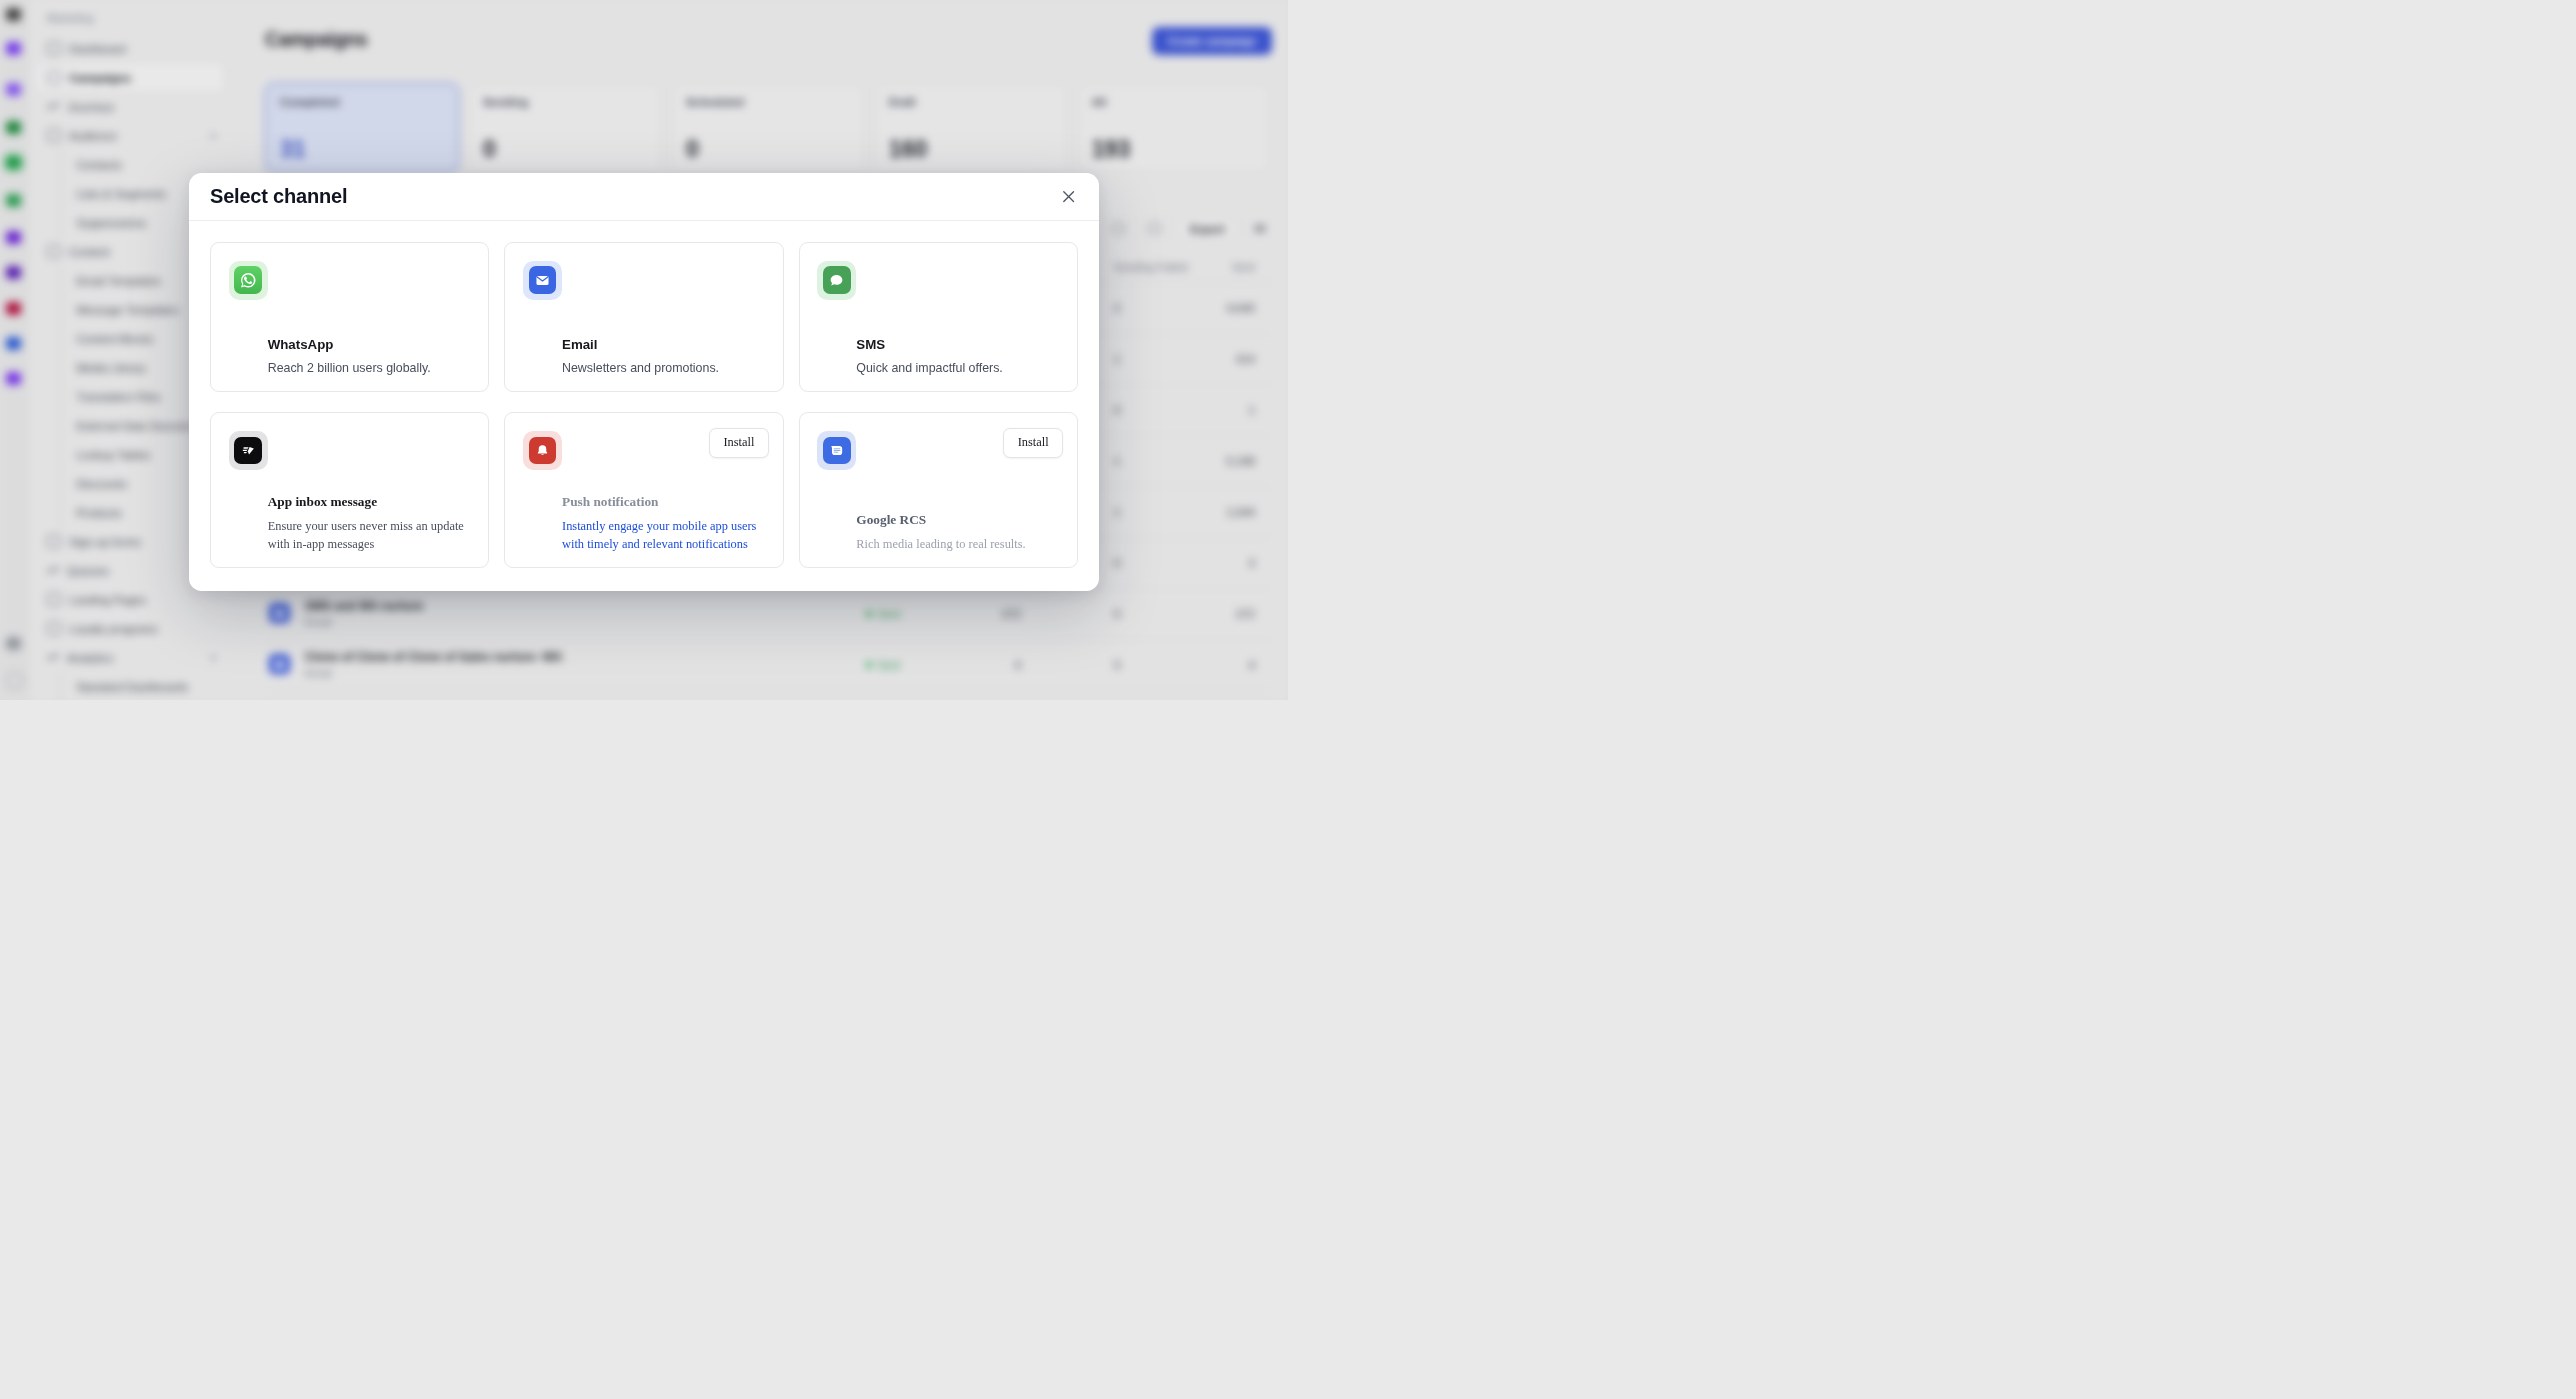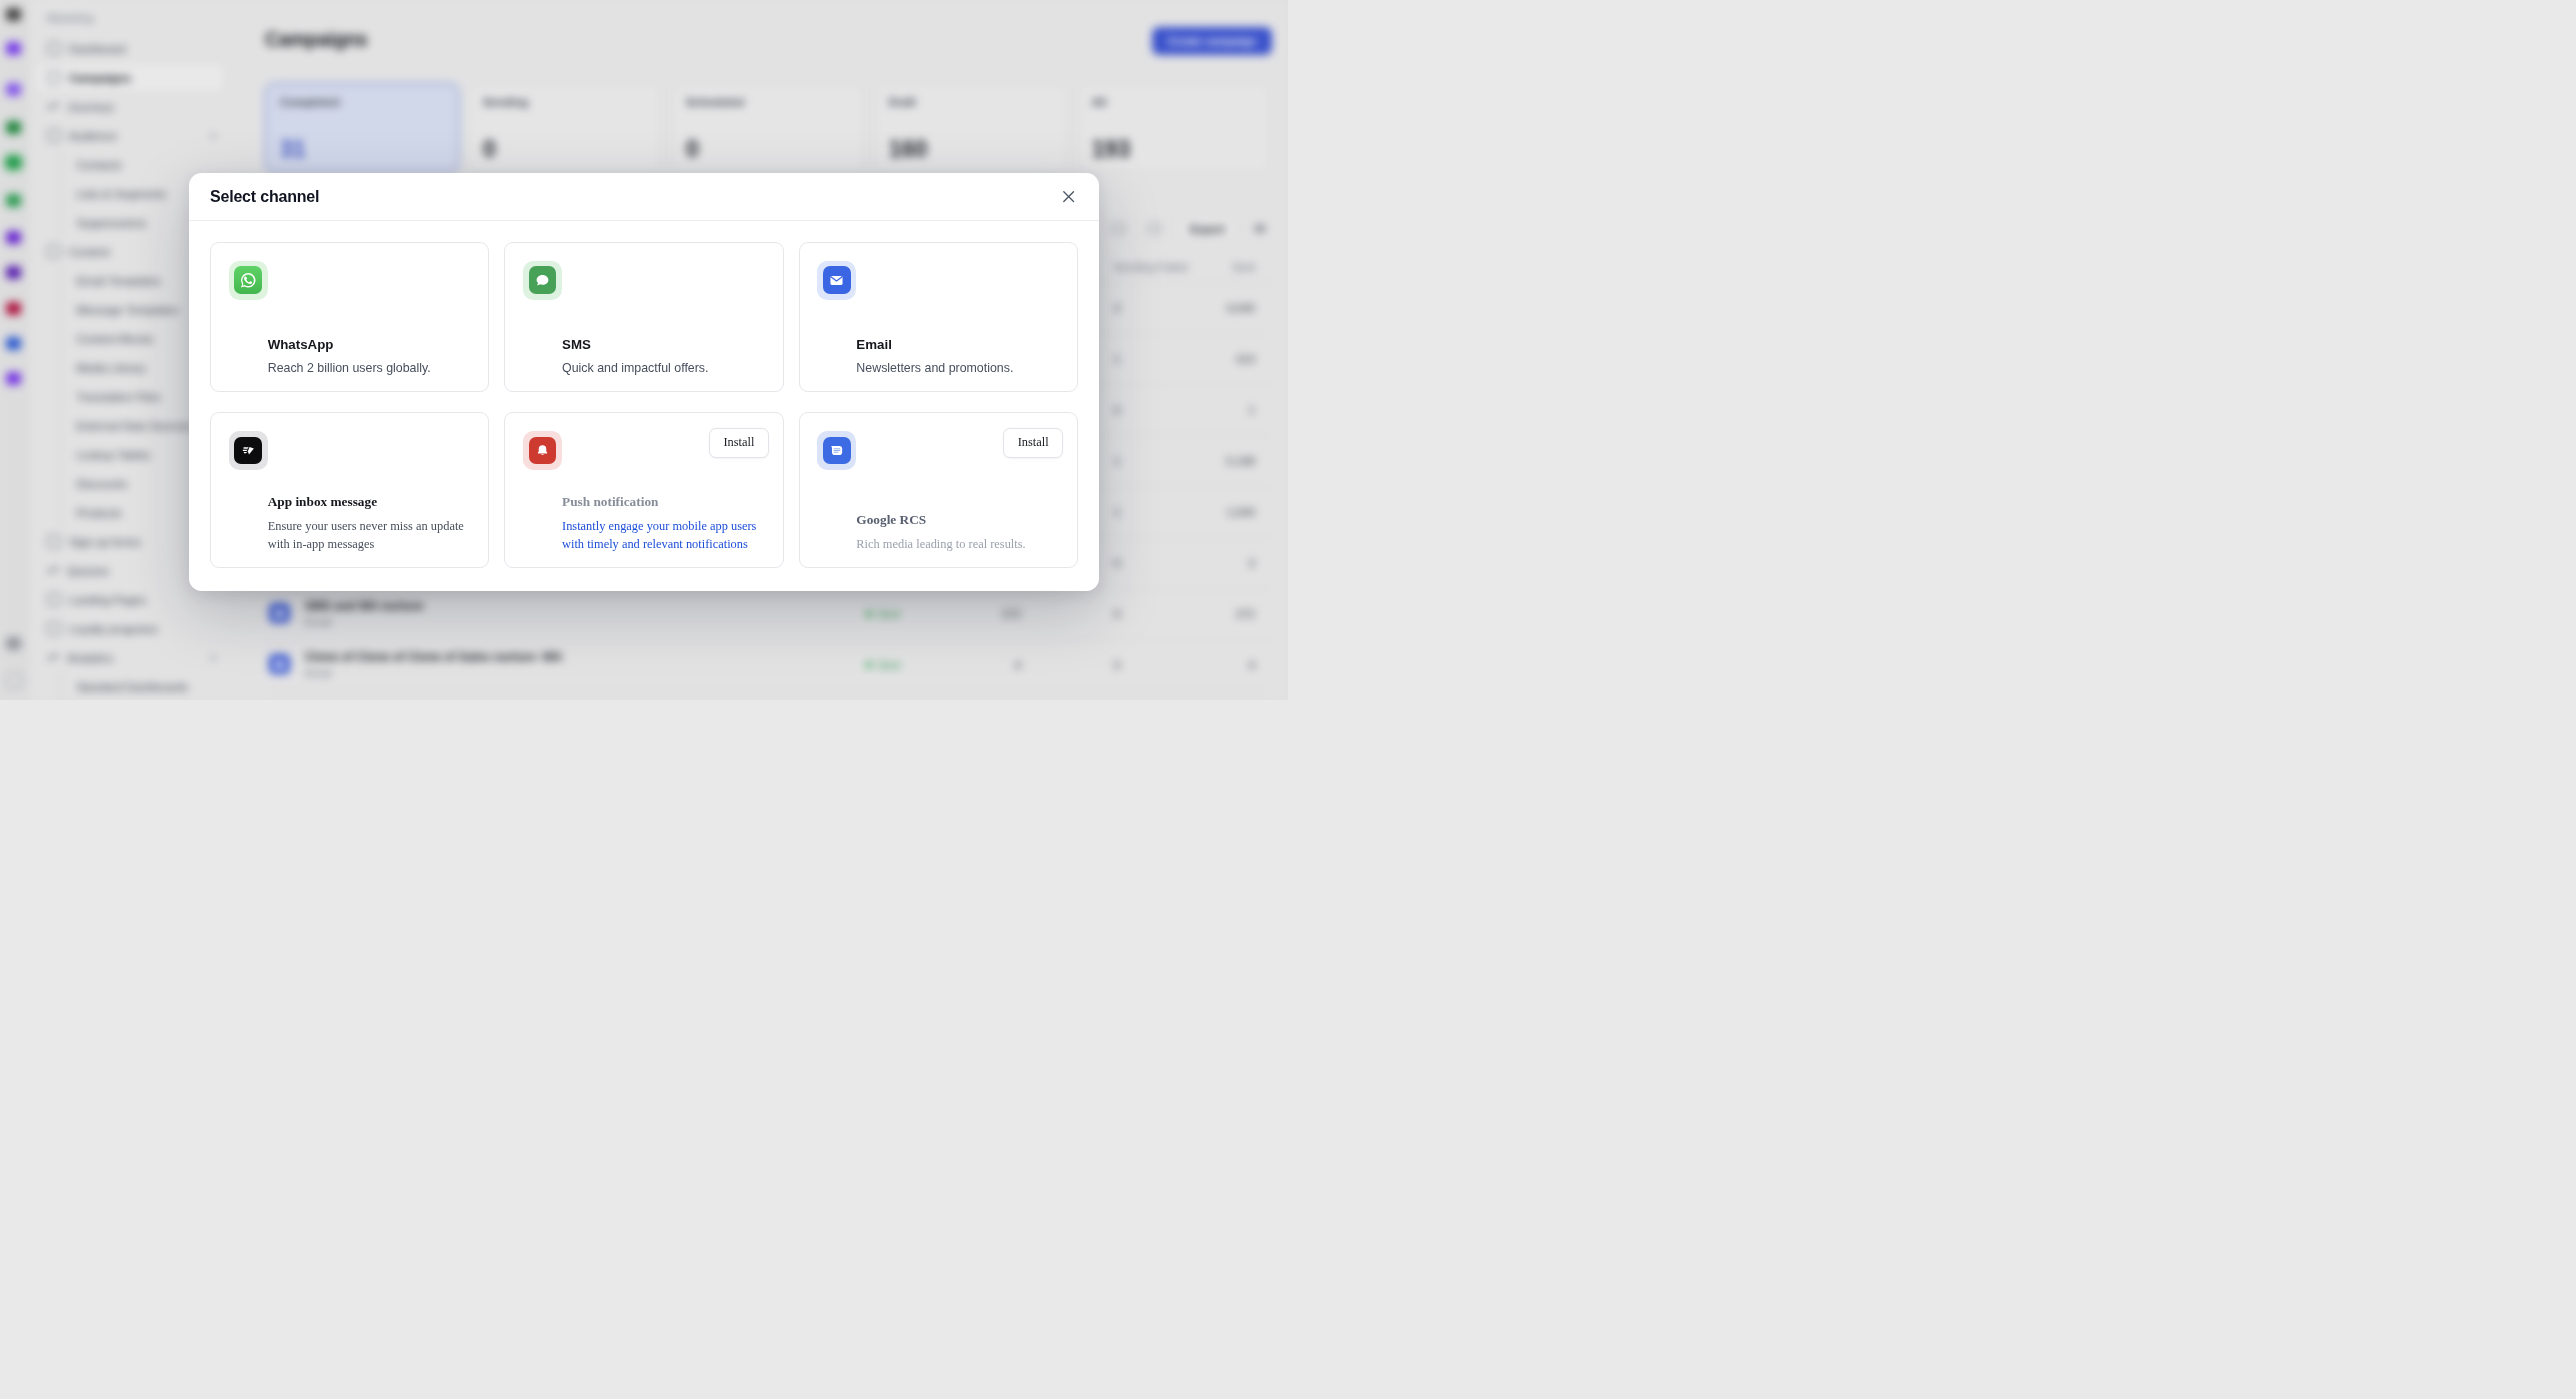--- a/index.html
+++ b/index.html
@@ -83,21 +83,21 @@
   .c-status{position:absolute;left:601px;top:0;height:100%;display:flex;align-items:center;gap:5.3px;font-size:11px;color:#2f9e52;font-weight:500;}
   .c-status .dot{width:6.2px;height:6.2px;border-radius:50%;background:#2fae54;}
   .c-num1{position:absolute;right:250px;top:0;height:100%;display:flex;align-items:center;font-size:11.5px;color:#33373e;}
   .c-failed{position:absolute;left:849px;top:0;height:100%;display:flex;align-items:center;font-size:11.5px;color:#33373e;}
   .c-sent{position:absolute;right:16px;top:0;height:100%;display:flex;align-items:center;font-size:11.5px;color:#33373e;}
 
   
   .modal{position:absolute;left:189px;top:173px;width:910px;background:#ffffff;border-radius:12.4px;
          box-shadow:0 21px 62px rgba(15,23,42,0.22),0 3.5px 16px rgba(15,23,42,0.10);}
   .modal-header{height:47px;border-bottom:0.9px solid #ebedf0;display:flex;align-items:center;padding:0 21px;}
-  .modal-title{font-size:16px;font-weight:700;color:#101521;letter-spacing:-0.2px;}
+  .modal-title{font-size:20px;font-weight:700;color:#101521;letter-spacing:-0.2px;}
   .modal-close{margin-left:auto;width:19.5px;height:19.5px;display:flex;align-items:center;justify-content:center;cursor:pointer;}
   .modal-body{padding:21px 21px 23px;display:grid;grid-template-columns:repeat(3,1fr);gap:20.3px 15px;}
   .card{position:relative;border:0.9px solid #e5e7eb;border-radius:8.8px;background:#fff;box-sizing:border-box;
         padding:17.7px 17.7px 13.3px;height:150px;display:flex;flex-direction:row;cursor:pointer;}
   .card.tall{height:156px;font-family:Liberation Serif, serif;}
   .ch-icon{width:39px;height:39px;border-radius:10.6px;display:flex;align-items:center;justify-content:center;flex:0 0 auto;}
   .ch-core{width:27.4px;height:27.4px;border-radius:7px;display:flex;align-items:center;justify-content:center;}
   .ch-text{margin-top:auto;}
   .ch-name{font-size:13.3px;font-weight:700;color:#16181d;margin-bottom:7px;}
   .ch-desc{font-size:12.4px;line-height:1.5;color:#474f5c;}
@@ -356,45 +356,45 @@
           </svg>
         </div>
       </div>
       <div class="ch-text">
         <div class="ch-name">WhatsApp</div>
         <div class="ch-desc">Reach 2 billion users globally.</div>
       </div>
     </div>
 
     <div class="card">
-      <div class="ch-icon t-sms">
-        <div class="ch-core k-sms">
-          <svg width="17" height="17" viewBox="0 0 24 24">
-            <path fill="#fff" d="M12 4.2c-4.6 0-8.3 3.1-8.3 6.9 0 1.7.7 3.2 2 4.4-.1 1-.6 2.3-1.6 3.2 1.6.1 3.2-.5 4.2-1.3 1.1.4 2.4.7 3.7.7 4.6 0 8.3-3.1 8.3-6.9S16.6 4.2 12 4.2z"></path>
-          </svg>
-        </div>
-      </div>
-      <div class="ch-text">
-        <div class="ch-name">SMS</div>
-        <div class="ch-desc">Quick and impactful offers.</div>
-      </div>
-    </div>
-
-    <div class="card">
       <div class="ch-icon t-email">
         <div class="ch-core k-email">
           <svg width="17" height="17" viewBox="0 0 24 24">
             <rect x="3.5" y="5.5" width="17" height="13" rx="2.4" fill="#fff"></rect>
             <path d="M4.5 7l7.5 5.6L19.5 7" stroke="#3b66e3" stroke-width="1.8" fill="none" stroke-linecap="round" stroke-linejoin="round"></path>
           </svg>
         </div>
       </div>
       <div class="ch-text">
         <div class="ch-name">Email</div>
         <div class="ch-desc">Newsletters and promotions.</div>
+      </div>
+    </div>
+
+    <div class="card">
+      <div class="ch-icon t-sms">
+        <div class="ch-core k-sms">
+          <svg width="17" height="17" viewBox="0 0 24 24">
+            <path fill="#fff" d="M12 4.2c-4.6 0-8.3 3.1-8.3 6.9 0 1.7.7 3.2 2 4.4-.1 1-.6 2.3-1.6 3.2 1.6.1 3.2-.5 4.2-1.3 1.1.4 2.4.7 3.7.7 4.6 0 8.3-3.1 8.3-6.9S16.6 4.2 12 4.2z"></path>
+          </svg>
+        </div>
+      </div>
+      <div class="ch-text">
+        <div class="ch-name">SMS</div>
+        <div class="ch-desc">Quick and impactful offers.</div>
       </div>
     </div>
 
     <div class="card tall">
       <div class="ch-icon t-appinbox">
         <div class="ch-core k-appinbox">
           <svg width="17" height="17" viewBox="0 0 24 24">
             <path fill="#fff" d="M5 7.5h7.2l-1.6 2H5zM4 10.8h6.8l-1.6 2H4zM5.5 14h4.4l-1.4 1.9H5.5z"></path>
             <path fill="#fff" d="M13.5 7l6 2.2-6.8 8.3-1.6-4.6z"></path>
           </svg>

